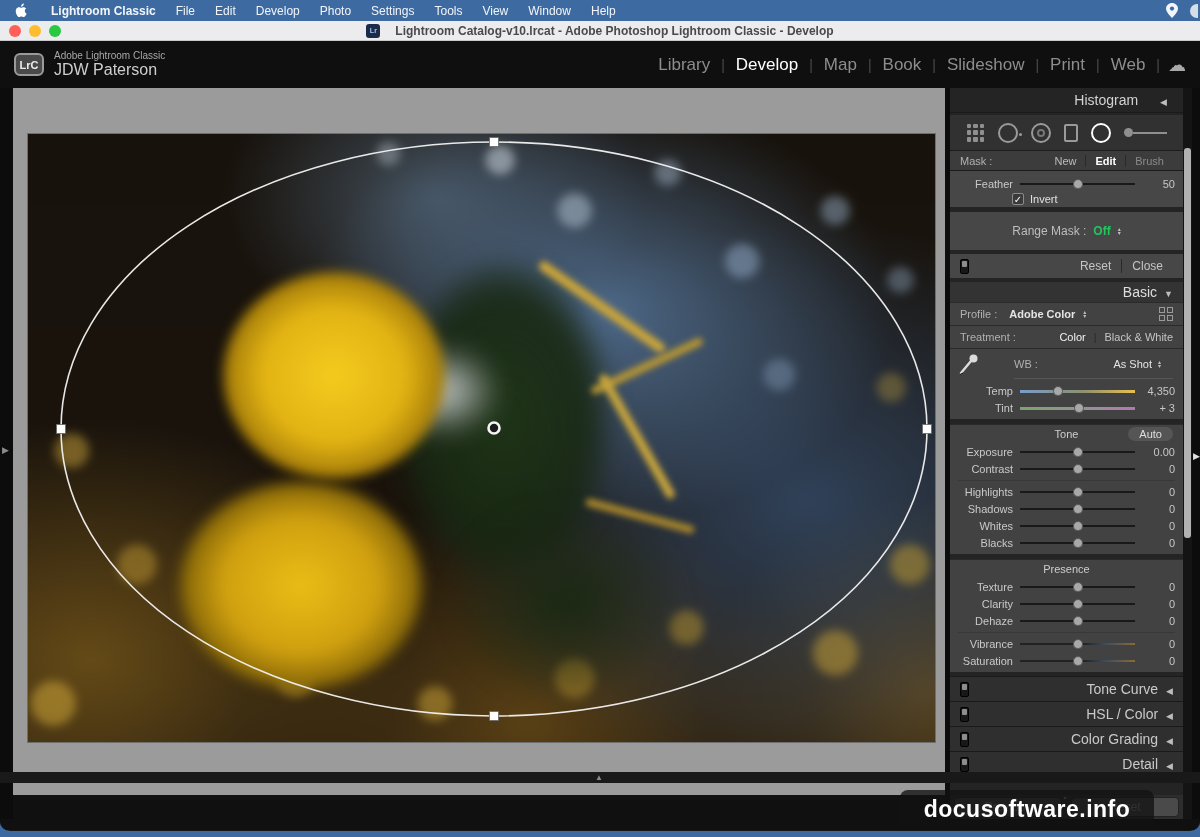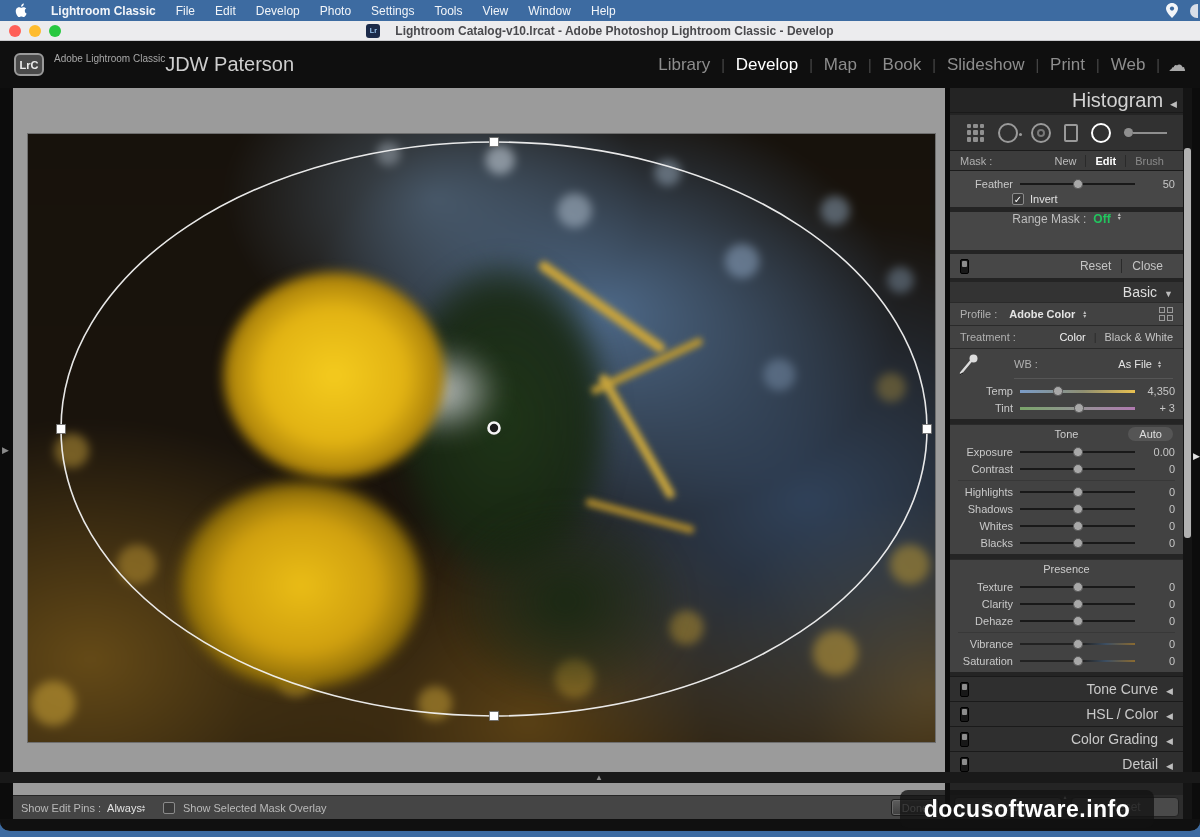--- a/index.html
+++ b/index.html
@@ -26,23 +26,23 @@
   .title-wrap { display:flex; align-items:center; gap:15px; font-size:12px; font-weight:bold; color:#4a4a4e; }
   .mini-app-icon { width:14px; height:14px; border-radius:3px; background:#1c2b4a; color:#9ecbf5;
     font-size:7px; font-weight:bold; display:flex; align-items:center; justify-content:center; }
 
   
   .app { position:relative; height:789px; background:#101010; }
   .header { position:relative; height:47px; background:#0f0f0f; display:flex; align-items:center; }
   .lrc-logo { width:30px; height:23px; margin:0 10px 0 14px; border-radius:6px; background:#4a4a4a;
     border:2px solid #9a9a9a; color:#ececec; font-size:11px; font-weight:bold;
     display:flex; align-items:center; justify-content:center; }
-  .ident { display:flex; line-height:1.15;justify-content:space-between; }
+  .ident { display:flex; flex-direction:column; line-height:1.15;justify-content:space-between; }
   .ident .l1 { font-size:10px; color:#a8a8a8; }
-  .ident .l2 { font-size:20px; color:#cecece; }
+  .ident .l2 { font-size:16px; color:#cecece; }
   .modules { margin-left:auto; display:flex; align-items:center; padding-right:14px; font-size:17px; }
   .module { color:#8d8d8d; padding:0 11px; cursor:default; }
   .module.active { color:#ffffff; }
   .module-sep { color:#4a4a4a; font-size:14px; }
   .cloud { color:#a9a9a9; font-size:18px; margin-left:8px; }
 
   
   .main { position:relative; height:731px; background:#101010; }
   .left-strip { position:absolute; left:0; top:0; width:13px; height:731px; background:#0c0c0c; }
   .edge-arrow { position:absolute; font-size:9px; color:#8a8a8a; }
@@ -112,22 +112,22 @@
   .bottom-strip .up { position:absolute; left:595px; top:1px; font-size:8px; color:#8a8a8a; }
 
   
   .rpanel { position:absolute; left:945px; top:0; width:255px; height:731px; background:#242424; }
   .rp-divider { position:absolute; left:0; top:0; width:5px; height:731px; background:#0c0c0c; }
   .rp-edge { position:absolute; right:0; top:0; width:8px; height:731px; background:#0c0c0c; }
   .rp-scroll { position:absolute; right:8px; top:0; width:9px; height:731px; background:#141414; }
   .rp-thumb { position:absolute; left:1px; top:60px; width:7px; height:390px; background:#b2b2b2; border-radius:3px; }
   .rp-content { position:absolute; left:5px; top:0; width:233px; height:731px; font-size:11px; color:#c2c2c2; }
 
-  .hist-hdr { height:25px; display:flex; align-items:center; justify-content:flex-end; gap:7px;
-    padding-right:6px; font-size:20px; color:#d2d2d2; border-bottom:1px solid #1a1a1a; }
+  .hist-hdr { height:25px; display:flex; align-items:center; justify-content:flex-end; gap:22px;
+    padding-right:16px; font-size:14px; color:#d2d2d2; border-bottom:1px solid #1a1a1a; }
   .tri-left::after { content:"◀"; font-size:9px; color:#bdbdbd; }
   .tri-down::after { content:"▼"; font-size:9px; color:#bdbdbd; }
 
   .strip { height:35px; margin-top:2px; background:#313131; display:flex; align-items:center;
     justify-content:space-around; padding:0 10px; }
   .ticon { display:flex; align-items:center; justify-content:center; }
   .dotgrid { width:18px; height:18px; display:grid; grid-template-columns:repeat(3,1fr); gap:2px; }
   .dotgrid i { background:#8f8f8f; border-radius:1px; }
   .circ { width:20px; height:20px; border:2px solid #9a9a9a; border-radius:50%; position:relative; }
   .circ.dot-right::after { content:""; position:absolute; right:-6px; top:8px; width:3px; height:3px;
@@ -163,21 +163,21 @@
   .strack.grad-vib::before { background:linear-gradient(to right,#222 0%,#222 55%,#3d4f63 75%,#8a6a30 100%); }
   .strack.light::before { background:#2e2e2e; }
   .knob { position:absolute; top:1px; width:10px; height:10px; margin-left:-5px; background:#a8a8a8;
     border:1px solid #555; border-radius:50% 50% 45% 45%; }
   .sval { width:40px; text-align:right; color:#c6c6c6; white-space:nowrap; }
   .fx-box .slabel { color:#e6e6e6; } .fx-box .sval { color:#f4f4f4; }
 
   .feather-box { background:#474747; padding:4px 8px 2px 8px; height:36px; }
   .invert-row { display:flex; align-items:center; gap:6px; margin:1px 0 0 54px; color:#e0e0e0; }
 
-  .range-box { height:38px; margin-top:5px; background:#474747; display:flex; 
+  .range-box { height:38px; margin-top:5px; background:#474747; display:flex; align-items:center;
     justify-content:center; gap:7px; color:#bdbdbd; font-size:12px; }
   .range-box b { color:#22c55e; font-weight:bold; }
 
   .resetrow { height:24px; margin-top:4px; background:#474747; display:flex; align-items:center;
     padding:0 10px; color:#c4c4c4; font-size:12px; }
   .resetrow .sp { margin-left:auto; display:flex; gap:0; align-items:center; }
   .resetrow .rbtn { padding:0 10px; }
   .resetrow .rbtn + .rbtn { border-left:1px solid #2a2a2a; }
 
   .toggle { width:9px; height:15px; background:#181818; border:1px solid #000; border-radius:2px; position:relative; }
@@ -316,31 +316,20 @@
             <ellipse cx="466" cy="295" rx="433" ry="287" fill="none" stroke="#f2f2f2" stroke-width="1.6" opacity="0.95"></ellipse>
             <rect x="461.5" y="3.5" width="9" height="9" fill="#ffffff" stroke="#666" stroke-width="0.8"></rect>
             <rect x="461.5" y="577.5" width="9" height="9" fill="#ffffff" stroke="#666" stroke-width="0.8"></rect>
             <rect x="28.5" y="290.5" width="9" height="9" fill="#ffffff" stroke="#666" stroke-width="0.8"></rect>
             <rect x="894.5" y="290.5" width="9" height="9" fill="#ffffff" stroke="#666" stroke-width="0.8"></rect>
             <circle cx="466" cy="294" r="5.5" fill="#1c1c1c" stroke="#f5f5f5" stroke-width="2.6"></circle>
           </svg>
         </div>
       </div>
 
-      <div class="toolbar">
-        <span class="lbl">Show Edit Pins :</span>
-        <span class="val">Always</span>
-        <span class="dd">
-            <span>▴</span>
-            <span>▾</span>
-          </span>
-        <span class="cb"></span>
-        <span class="lbl">Show Selected Mask Overlay</span>
-        <span class="done-btn">Done</span>
-      </div>
 
       <div class="rpanel">
         <div class="rp-divider"></div>
         <div class="rp-content">
 
           <div class="hist-hdr">
             <span>Histogram</span>
             <span class="tri-left"></span>
           </div>
 
@@ -448,21 +437,21 @@
 
           <div class="wb-box">
             <div class="wb-row">
               <svg width="22" height="24" viewBox="0 0 22 24">
                 <path d="M3 21 L13 9" stroke="#dcdcdc" stroke-width="2.4" stroke-linecap="round"></path>
                 <circle cx="15.5" cy="6.5" r="4" fill="#dcdcdc"></circle>
                 <path d="M2 22.5 L5 21" stroke="#111" stroke-width="1"></path>
               </svg>
               <span style="margin-left:34px">WB :</span>
               <span class="wbv">
-                <span>As File</span>
+                <span>As Shot</span>
                 <span class="dd">
                     <span>▴</span>
                     <span>▾</span>
                   </span>
               </span>
             </div>
             <div class="wb-sep"></div>
             <div class="srow">
               <span class="slabel">Temp</span>
               <span class="strack grad-temp">

